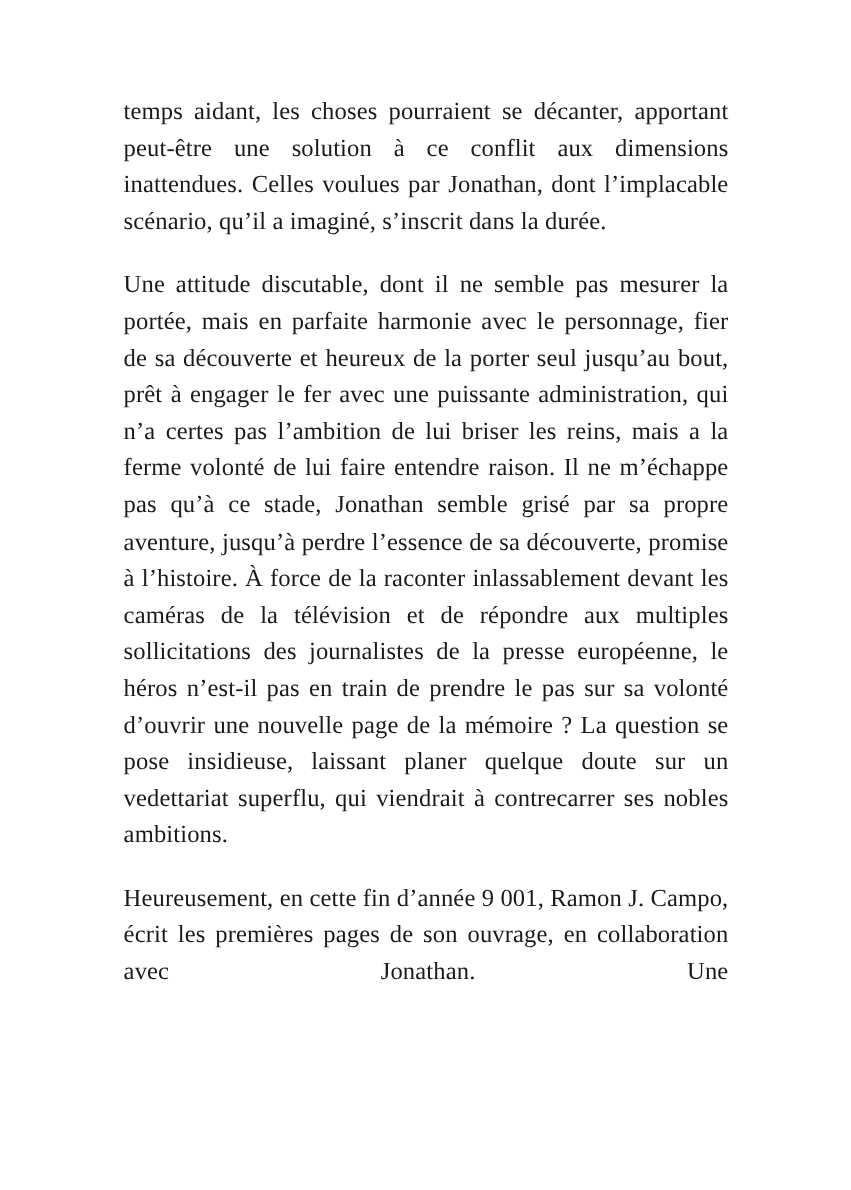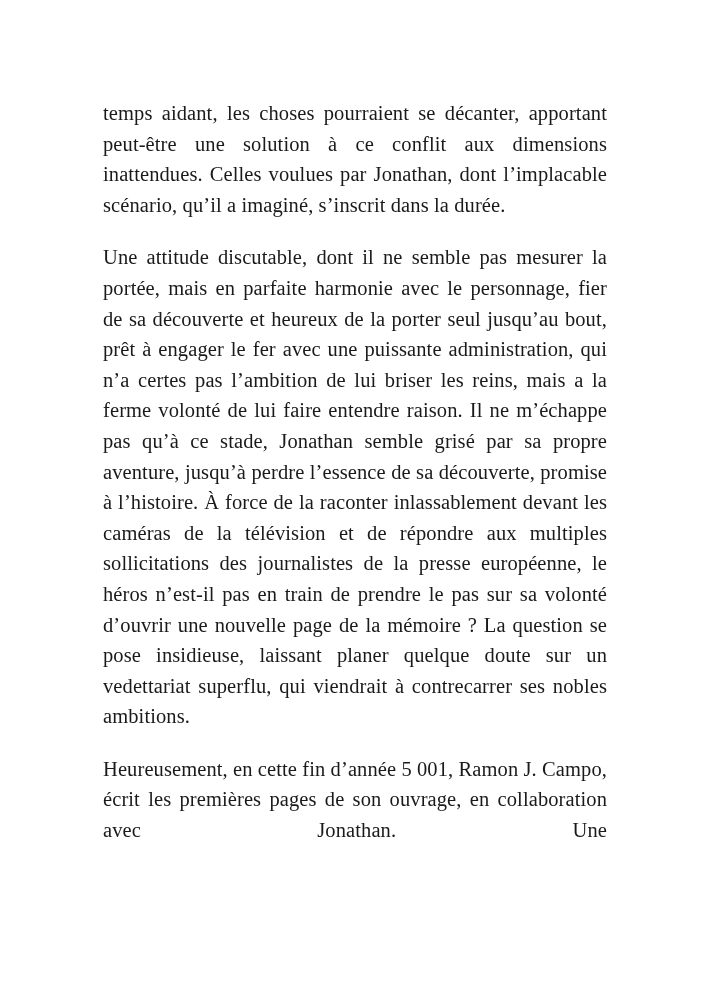--- a/index.html
+++ b/index.html
@@ -18,21 +18,20 @@
     position: relative;
     width: 709px;
     height: 992px;
     box-sizing: border-box;
   }
   .text-column {
     position: absolute;
     left: 103px;
     top: 78px;
     width: 504px;
-    margin-top: 20px;
   }
   .para {
     margin: 0 0 22px 0;
     font-size: 20.5px;
     line-height: 30.6px;
     text-align: justify;
     text-justify: inter-word;
     letter-spacing: 0.1px;
   }
   .para:last-child {
@@ -56,17 +55,17 @@
   }
 </style>
 </head>
 <body>
 
 <div class="page">
 
   <div class="text-column">
     <p class="para">temps aidant, les choses pourraient se décanter, apportant peut-être une solution à ce conflit aux dimensions inattendues. Celles voulues par Jonathan, dont l’implacable scénario, qu’il a imaginé, s’inscrit dans la durée.</p>
     <p class="para">Une attitude discutable, dont il ne semble pas mesurer la portée, mais en parfaite harmonie avec le personnage, fier de sa découverte et heureux de la porter seul jusqu’au bout, prêt à engager le fer avec une puissante administration, qui n’a certes pas l’ambition de lui briser les reins, mais a la ferme volonté de lui faire entendre raison. Il ne m’échappe pas qu’à ce stade, Jonathan semble grisé par sa propre aventure, jusqu’à perdre l’essence de sa découverte, promise à l’histoire. À force de la raconter inlassablement devant les caméras de la télévision et de répondre aux multiples sollicitations des journalistes de la presse européenne, le héros n’est-il pas en train de prendre le pas sur sa volonté d’ouvrir une nouvelle page de la mémoire ? La question se pose insidieuse, laissant planer quelque doute sur un vedettariat superflu, qui viendrait à contrecarrer ses nobles ambitions.</p>
-    <p class="para full-justify">Heureusement, en cette fin d’année 5 001, Ramon J. Campo, écrit les premières pages de son ouvrage, en collaboration avec Jonathan. Une</p>
+    <p class="para full-justify">Heureusement, en cette fin d’année 9 001, Ramon J. Campo, écrit les premières pages de son ouvrage, en collaboration avec Jonathan. Une</p>
   </div>
 
 
 </div>
 
 </body></html>

